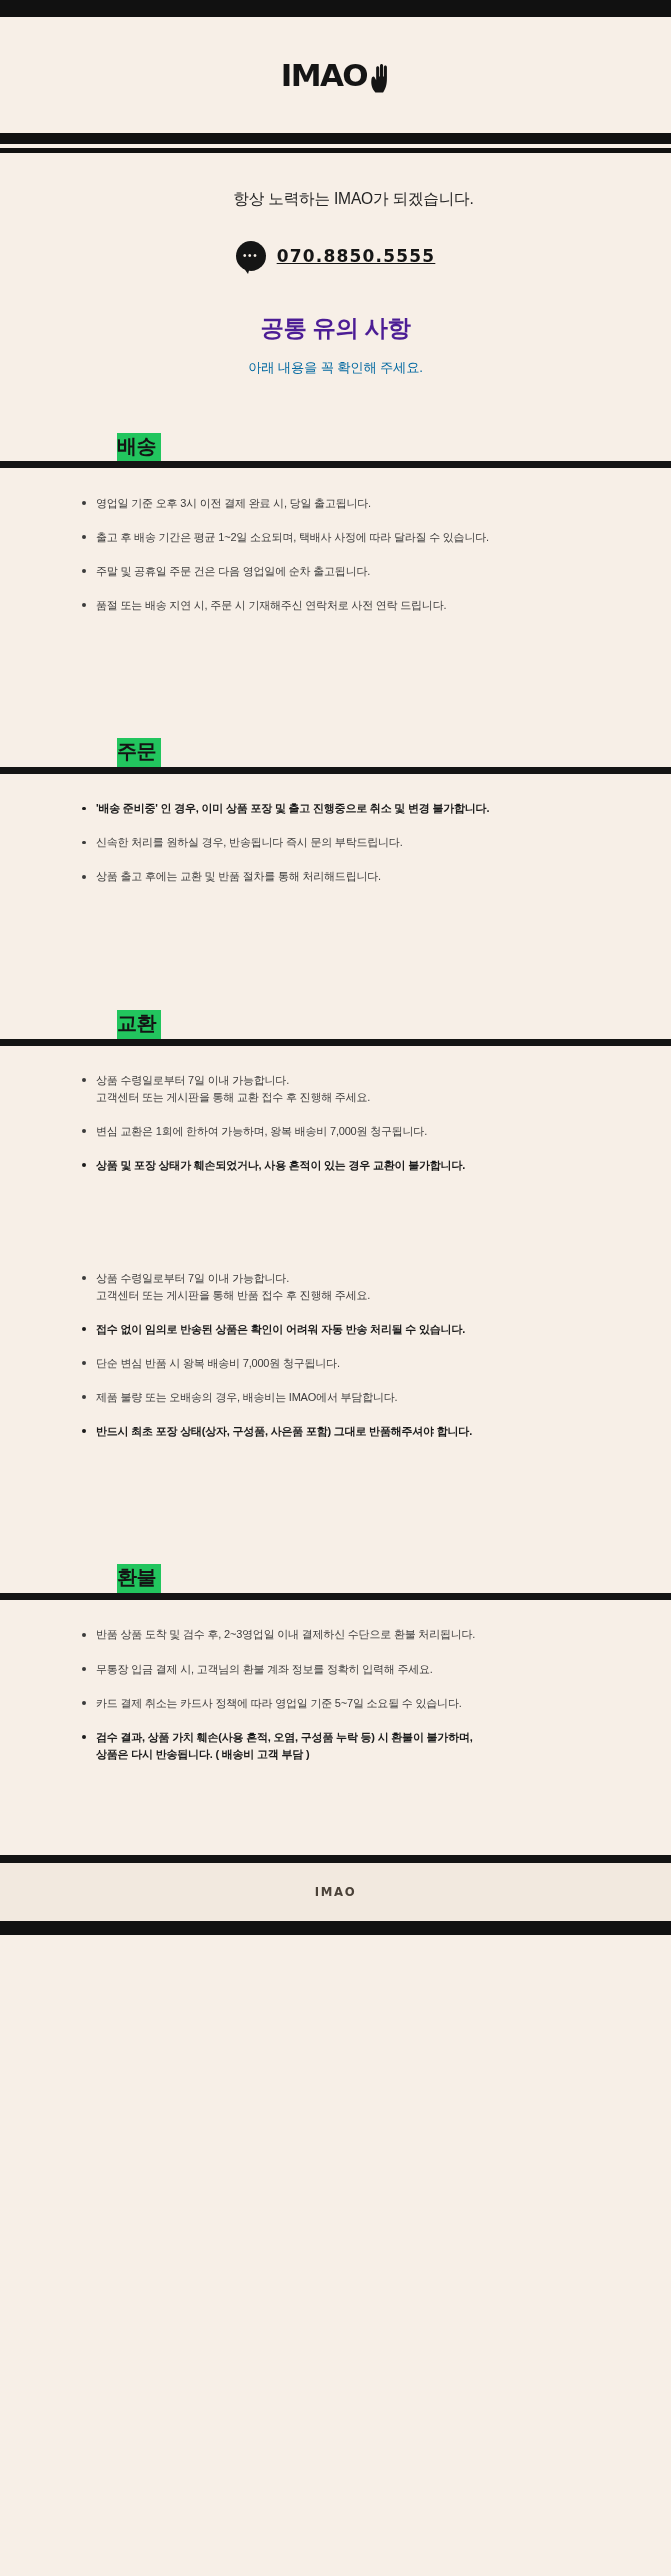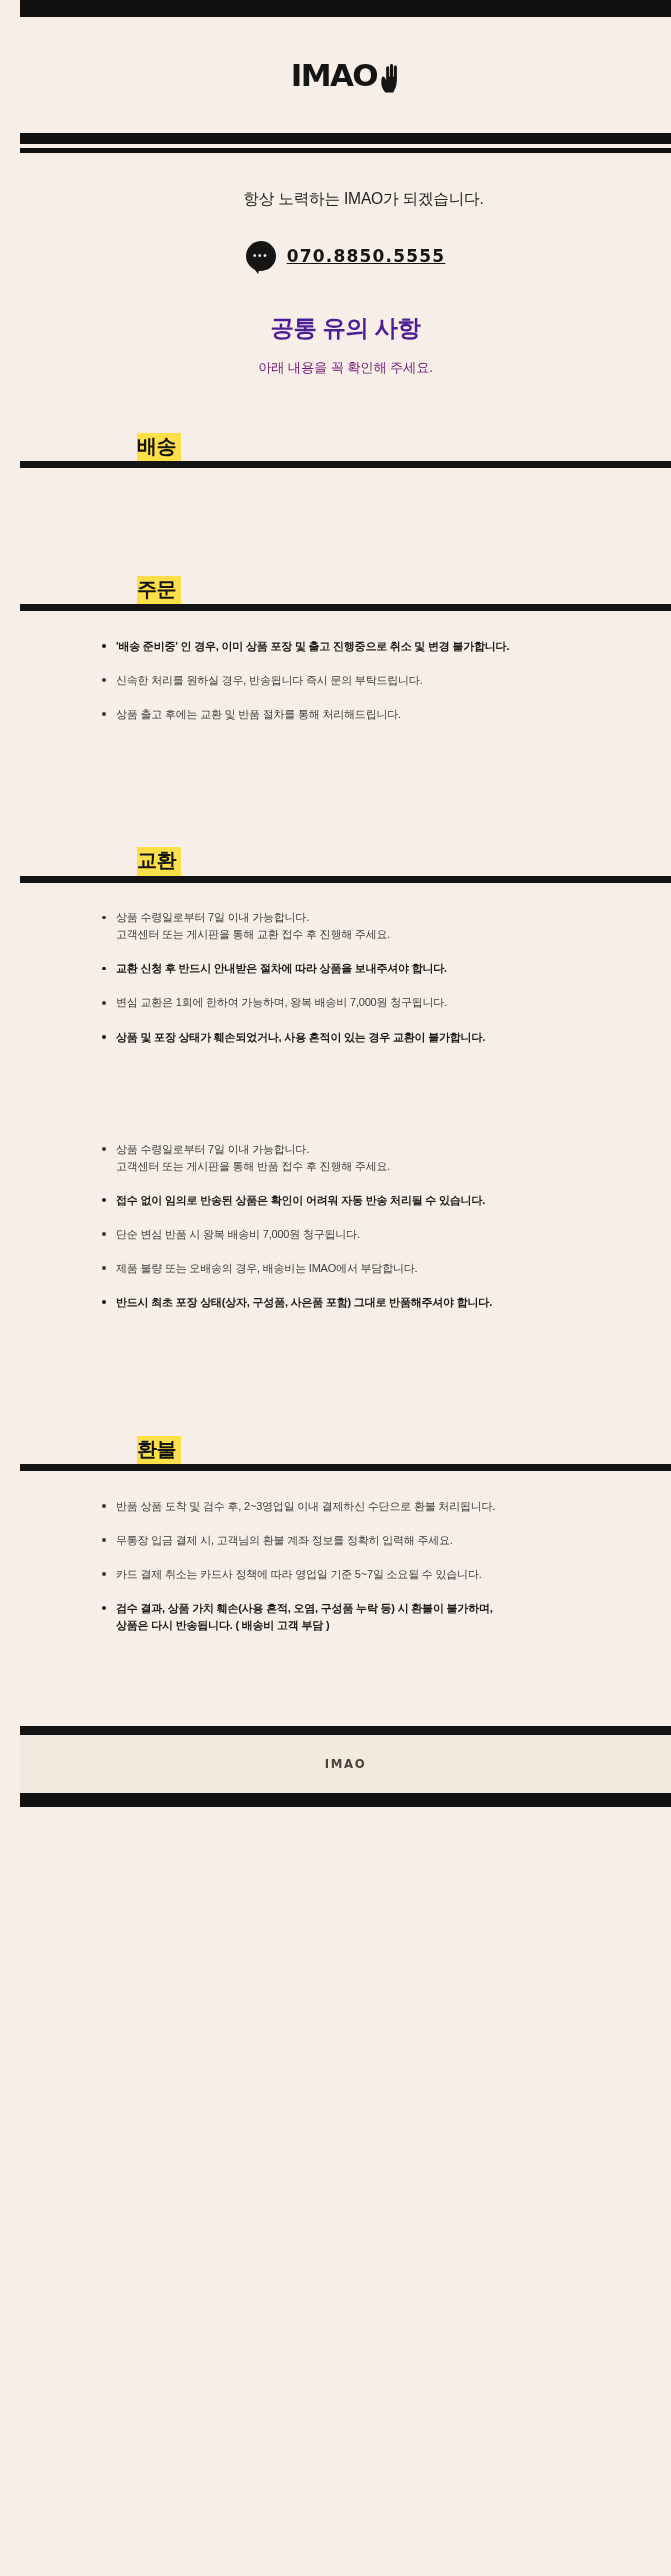--- a/index.html
+++ b/index.html
@@ -7,21 +7,20 @@
     width: 671px;
     background: #f7efe7;
     font-family: "Liberation Sans", sans-serif;
   }
   .page {
     width: 671px;
     height: 2576px;
     background: #f7efe7;
     position: relative;
     overflow: hidden;
-    padding-left: 20px;
   }
 
   
   .top-bar {
     width: 100%;
     height: 17px;
     background: #111111;
   }
 
   
@@ -121,21 +120,21 @@
     text-align: center;
     font-size: 23.4px;
     font-weight: 700;
     color: #4c1d95;
     letter-spacing: -0.4px;
   }
   .main-sub {
     margin-top: 15.6px;
     text-align: center;
     font-size: 13.3px;
-    color: #701a75;
+    color: #0369a1;
     letter-spacing: -0.2px;
   }
 
   
   .section { width: 100%; }
   .section-head {
     position: relative;
     height: 44px;
     margin-top: 47px;
   }
@@ -148,21 +147,21 @@
     background: #141414;
   }
   .section-head .title {
     position: absolute;
     left: 117px;
     bottom: 7px;
     font-size: 20px;
     font-weight: 700;
     color: #141414;
     letter-spacing: -0.4px;
-    background: #fde047;
+    background: #22c55e;
     padding: 0 4.7px 1.6px 0;
   }
 
   .bullets {
     padding: 26.5px 55px 0 82px;
   }
   .bullet {
     position: relative;
     padding-left: 14px;
     margin-bottom: 17px;
@@ -238,20 +237,26 @@
   </div>
 
   <div class="main-title">공통 유의 사항</div>
   <div class="main-sub">아래 내용을 꼭 확인해 주세요.</div>
 
   <div class="section">
     <div class="section-head">
       <div class="title">배송</div>
       <div class="rule"></div>
     </div>
+    <div class="bullets">
+      <div class="bullet">영업일 기준 오후 3시 이전 결제 완료 시, 당일 출고됩니다.</div>
+      <div class="bullet">출고 후 배송 기간은 평균 1~2일 소요되며, 택배사 사정에 따라 달라질 수 있습니다.</div>
+      <div class="bullet">주말 및 공휴일 주문 건은 다음 영업일에 순차 출고됩니다.</div>
+      <div class="bullet">품절 또는 배송 지연 시, 주문 시 기재해주신 연락처로 사전 연락 드립니다.</div>
+    </div>
   </div>
 
   <div class="section-gap-lg"></div>
 
   <div class="section">
     <div class="section-head">
       <div class="title">주문</div>
       <div class="rule"></div>
     </div>
     <div class="bullets">
@@ -266,21 +271,20 @@
   <div class="section">
     <div class="section-head">
       <div class="title">교환</div>
       <div class="rule"></div>
     </div>
     <div class="bullets">
       <div class="bullet">
         <span>상품 수령일로부터 7일 이내 가능합니다.</span>
         <span class="line2">고객센터 또는 게시판을 통해 교환 접수 후 진행해 주세요.</span>
       </div>
-      <div class="bullet bold">교환 신청 후 반드시 안내받은 절차에 따라 상품을 보내주셔야 합니다.</div>
       <div class="bullet">변심 교환은 1회에 한하여 가능하며, 왕복 배송비 7,000원 청구됩니다.</div>
       <div class="bullet bold">상품 및 포장 상태가 훼손되었거나, 사용 흔적이 있는 경우 교환이 불가합니다.</div>
     </div>
   </div>
 
   <div class="section-gap-lg"></div>
 
   <div class="section">
     <div class="bullets">
       <div class="bullet">

